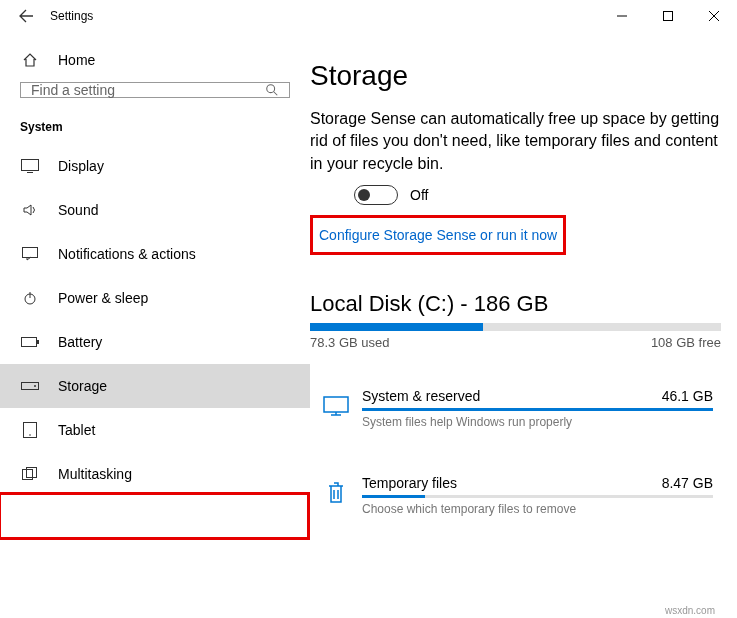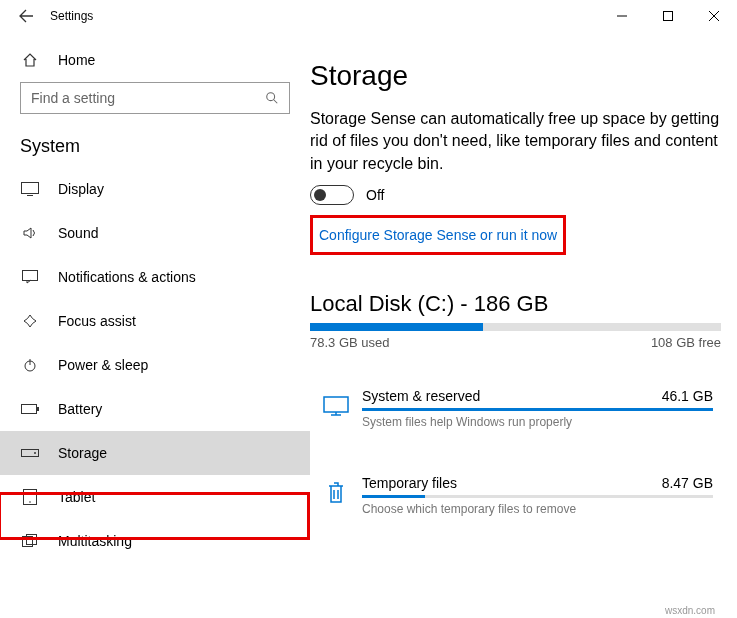--- a/index.html
+++ b/index.html
@@ -7,31 +7,31 @@
 .titlebar { height: 32px; display: flex; align-items: center; padding-left: 10px; }
 .titlebar .back { width: 32px; height: 32px; display: flex; align-items: center; justify-content: center; }
 .titlebar .title { margin-left: 8px; font-size: 12px; }
 .titlebar .spacer { flex: 1; }
 .titlebar .winbtn { width: 46px; height: 32px; display: flex; align-items: center; justify-content: center; }
 .content { display: flex; height: calc(618px - 32px); }
 .sidebar { width: 310px; padding: 12px 0 0 0; }
 .home { display: flex; align-items: center; padding: 8px 20px 14px 20px; }
 .home .icon { width: 20px; display: flex; justify-content: center; }
 .home .label { margin-left: 18px; font-size: 14px; }
-.searchbox { margin: 0 20px 10px 20px; height: 32px; border: 1px solid #999; display: flex; align-items: center; padding: 0 10px; color: #666; }
+.searchbox { margin: 0 20px 10px 20px; height: 16px; border: 1px solid #999; display: flex; align-items: center; padding: 0 10px; color: #666; }
 .searchbox .ph { flex: 1; font-size: 14px; color: #666; }
-.section-header { font-weight: 400; padding: 12px 20px 10px 20px; font-size: 18px; }
+.section-header { font-weight: 700; padding: 12px 20px 10px 20px; font-size: 12px; }
 .nav-item { display: flex; align-items: center; padding: 0 20px; height: 44px; }
 .nav-item .icon { width: 20px; display: flex; justify-content: center; color: #333; }
 .nav-item .label { margin-left: 18px; font-size: 14px; }
 .nav-item.selected { background: #d9d9d9; }
 .main { flex: 1; padding: 12px 16px 0 0; overflow: hidden; }
 .page-title { font-size: 28px; font-weight: 400; margin: 16px 0 16px 0; }
 .desc { font-size: 16px; line-height: 1.4; margin-bottom: 10px; }
-.toggle-row { display: flex; align-items: center; margin-bottom: 10px; }
+.toggle-row { display: flex; align-items: center; margin-bottom: 10px; margin-left: 44px; }
 .toggle { width: 44px; height: 20px; border: 1px solid #333; border-radius: 10px; position: relative; margin-right: 12px; }
 .toggle .knob { width: 12px; height: 12px; background: #333; border-radius: 50%; position: absolute; left: 3px; top: 3px; }
 .link { color: #0066cc; font-size: 14px; }
 .highlight-red { border: 3px solid #e60000; padding: 9px 6px; display: inline-block; }
 .disk-title { font-size: 22px; font-weight: 400; margin-top: 36px; margin-bottom: 6px; }
 .disk-bar { height: 8px; background: #e0e0e0; position: relative; margin-bottom: 4px; }
 .disk-bar .fill { height: 8px; background: #0078d4; position: absolute; left: 0; top: 0; }
 .disk-stats { display: flex; justify-content: space-between; font-size: 13px; color: #555; margin-bottom: 16px; }
 .usage-desc { font-size: 14px; margin-bottom: 14px; line-height: 1.4; }
 .cat-row { display: flex; align-items: flex-start; padding: 6px 0 8px 0; border-bottom: 0; margin-top: 32px; }
@@ -117,28 +117,20 @@
           <svg width="16" height="14" viewBox="0 0 16 14">
             <rect x="0.5" y="0.5" width="15" height="10" stroke="#333" fill="none"></rect>
             <path d="M5 10 L5 13 L9 10" stroke="#333" fill="none"></path>
           </svg>
         </span>
       <span class="label">Notifications &amp; actions</span>
     </div>
     <div class="nav-item">
       <span class="icon">
           <svg width="16" height="16" viewBox="0 0 16 16">
-            <path d="M8 2 Q6 6 2 8 Q6 10 8 14 Q10 10 14 8 Q10 6 8 2 Z" stroke="#333" fill="none"></path>
-          </svg>
-        </span>
-      <span class="label">Focus assist</span>
-    </div>
-    <div class="nav-item">
-      <span class="icon">
-          <svg width="16" height="16" viewBox="0 0 16 16">
             <circle cx="8" cy="9" r="5" stroke="#333" fill="none"></circle>
             <line x1="8" y1="2" x2="8" y2="8" stroke="#333"></line>
           </svg>
         </span>
       <span class="label">Power &amp; sleep</span>
     </div>
     <div class="nav-item">
       <span class="icon">
           <svg width="18" height="10" viewBox="0 0 18 10">
             <rect x="0.5" y="0.5" width="15" height="9" stroke="#333" fill="none"></rect>

